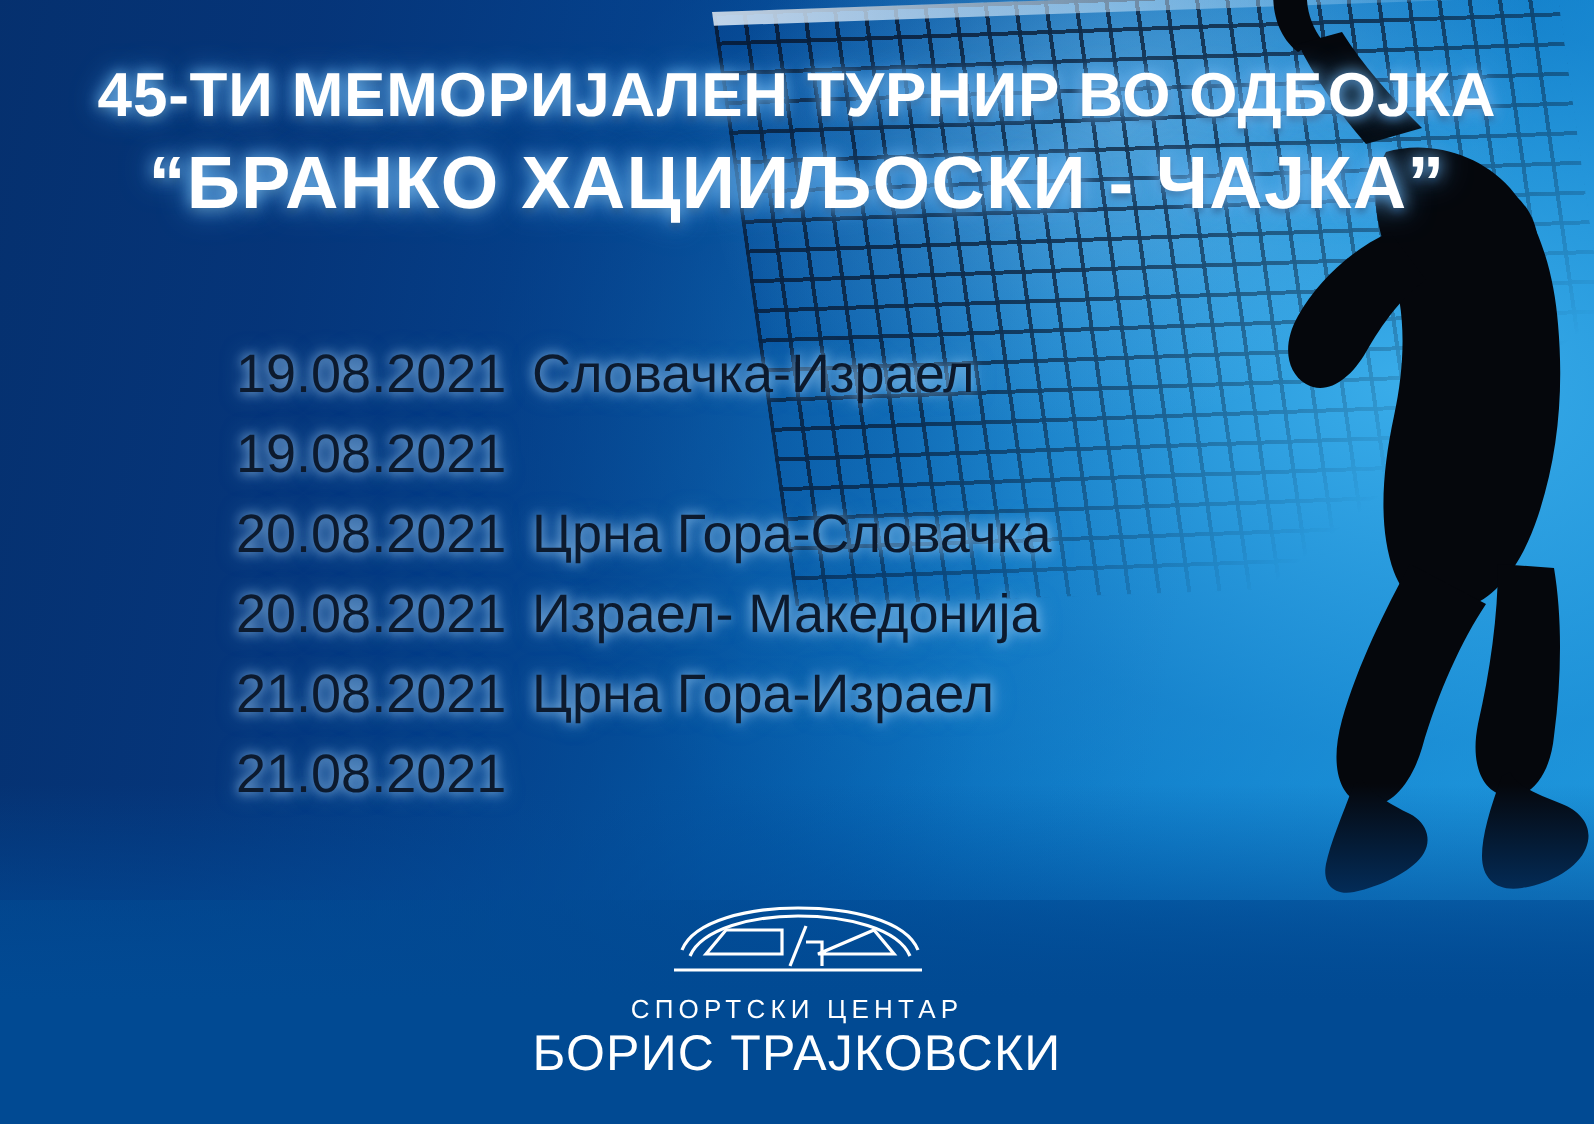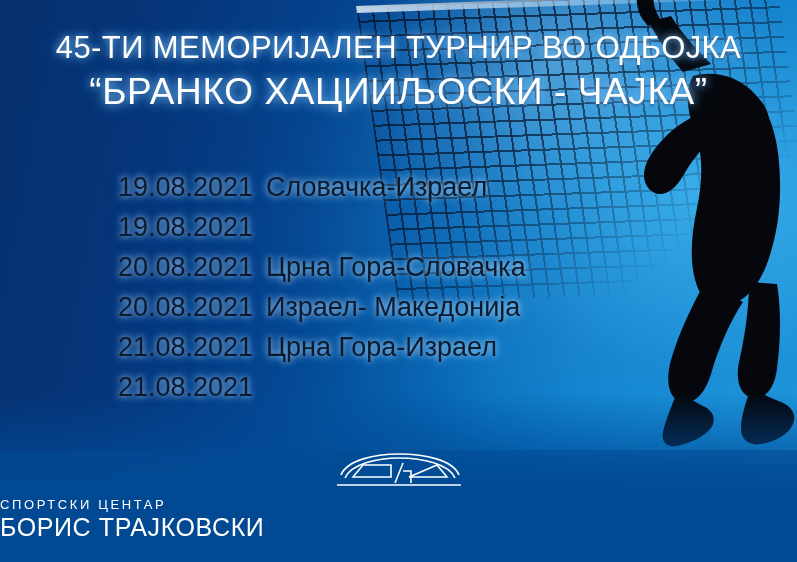--- a/index.html
+++ b/index.html
@@ -85,34 +85,34 @@
   .player svg { width: 100%; height: 100%; display: block; }
 
   
   .title-block {
     position: absolute; left: 0; right: 0; top: 32px;
     text-align: center;
     z-index: 6;
   }
   .title-line1 {
     font-size: 31px;
-    font-weight: normal;
+    font-weight: bold;
     letter-spacing: .4px;
     color: #ffffff;
     line-height: 1.05;
     text-shadow:
       0 0 7px rgba(120,190,245,0.95),
       0 0 14px rgba(80,165,235,0.8),
       0 2px 3px rgba(0,25,60,0.55);
     white-space: nowrap;
   }
   .title-line2 {
     margin-top: 8px;
     font-size: 37px;
-    font-weight: normal;
+    font-weight: bold;
     letter-spacing: .6px;
     color: #ffffff;
     line-height: 1.05;
     text-shadow:
       0 0 8px rgba(120,190,245,0.95),
       0 0 16px rgba(80,165,235,0.85),
       0 2px 3px rgba(0,25,60,0.55);
     white-space: nowrap;
   }
 
@@ -131,20 +131,21 @@
       0 0 6px rgba(175,220,255,0.85),
       0 0 11px rgba(150,205,250,0.55);
     white-space: nowrap;
   }
   .sched-date { width: 148px; flex: 0 0 148px; }
   .sched-match { }
 
   
   .logo {
     position: absolute; left: 0; right: 0; bottom: 20px;
+    text-align: center;
     z-index: 7;
   }
   .logo-mark { width: 132px; height: 42px; margin: 0 auto 3px; display: block; }
   .logo-sub {
     font-size: 13px;
     letter-spacing: 2.6px;
     color: #ffffff;
     font-weight: normal;
     line-height: 1.1;
   }

